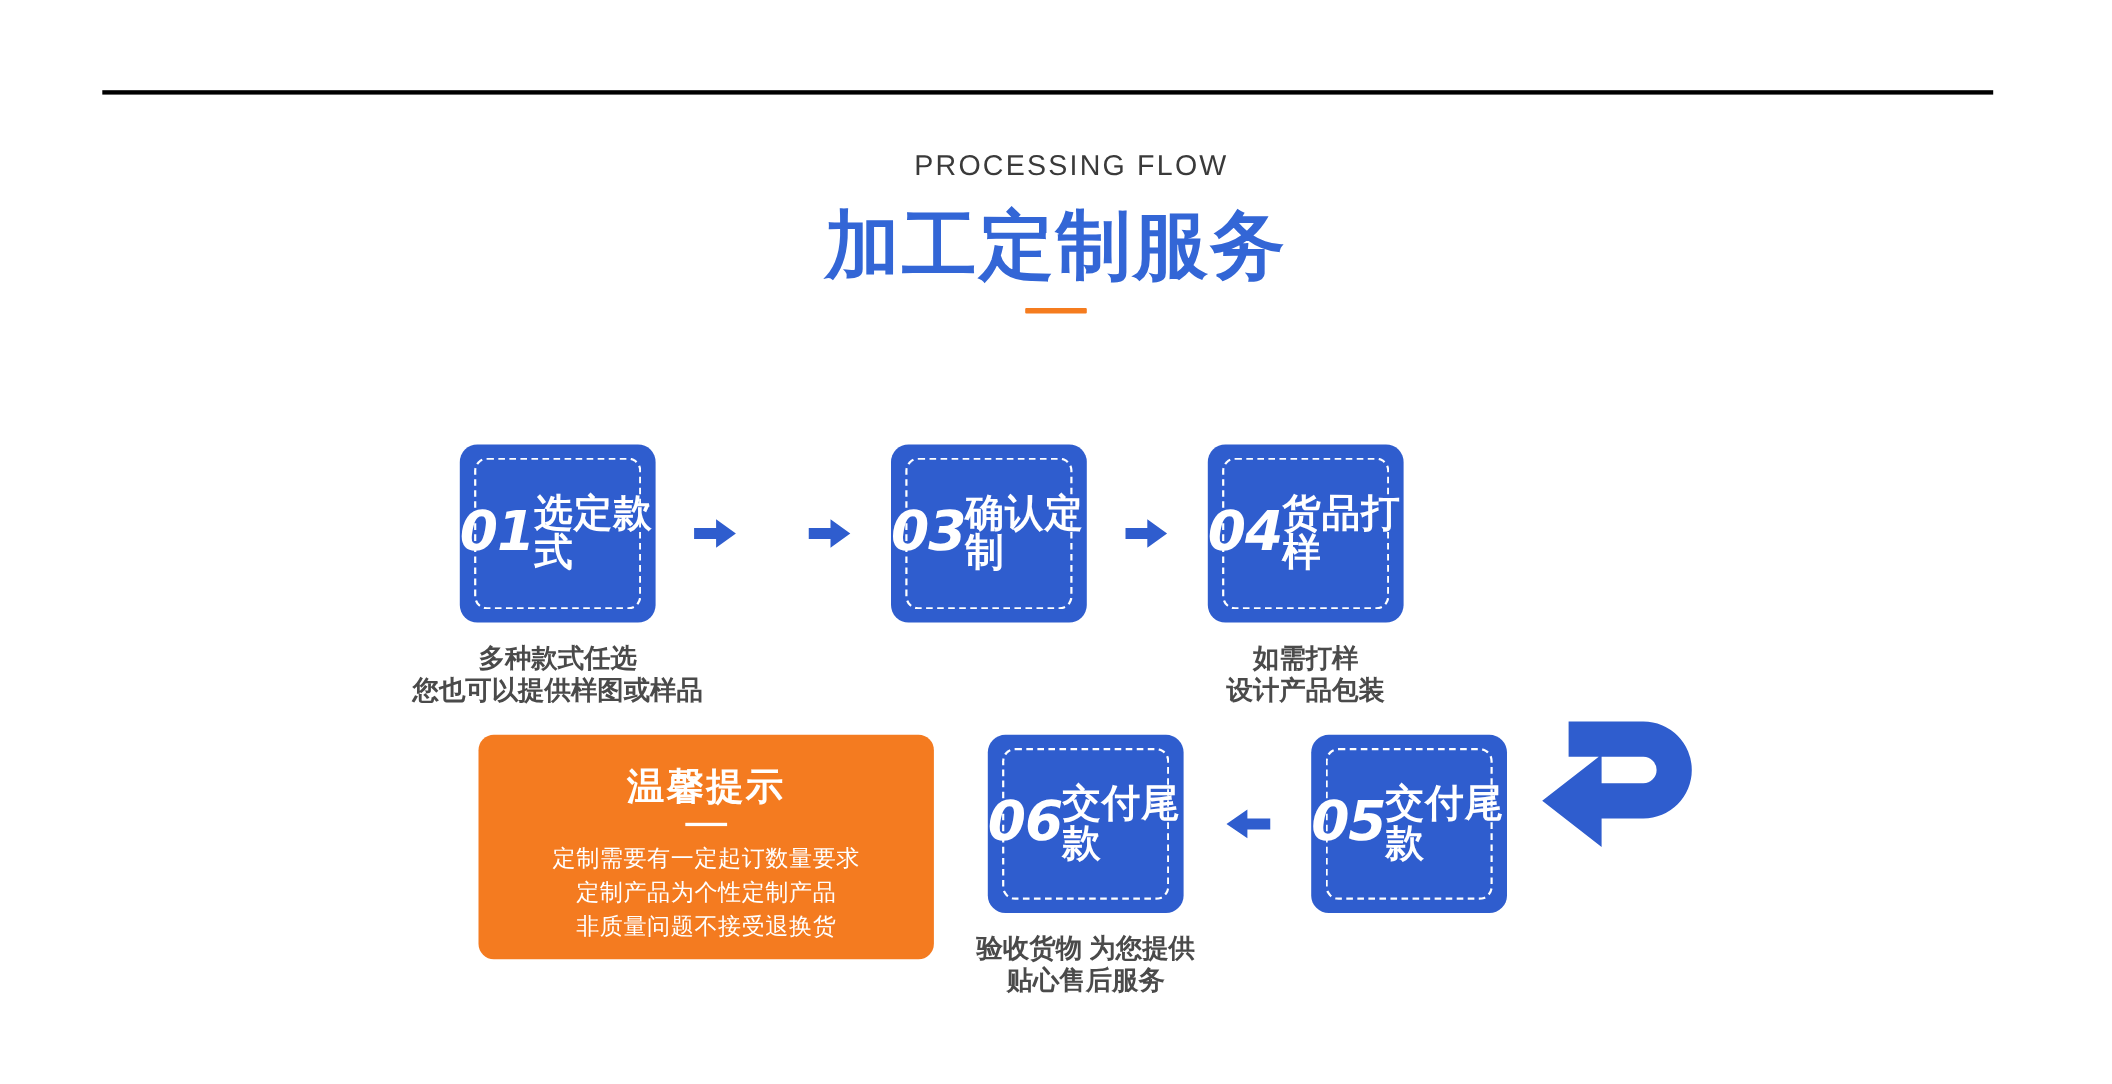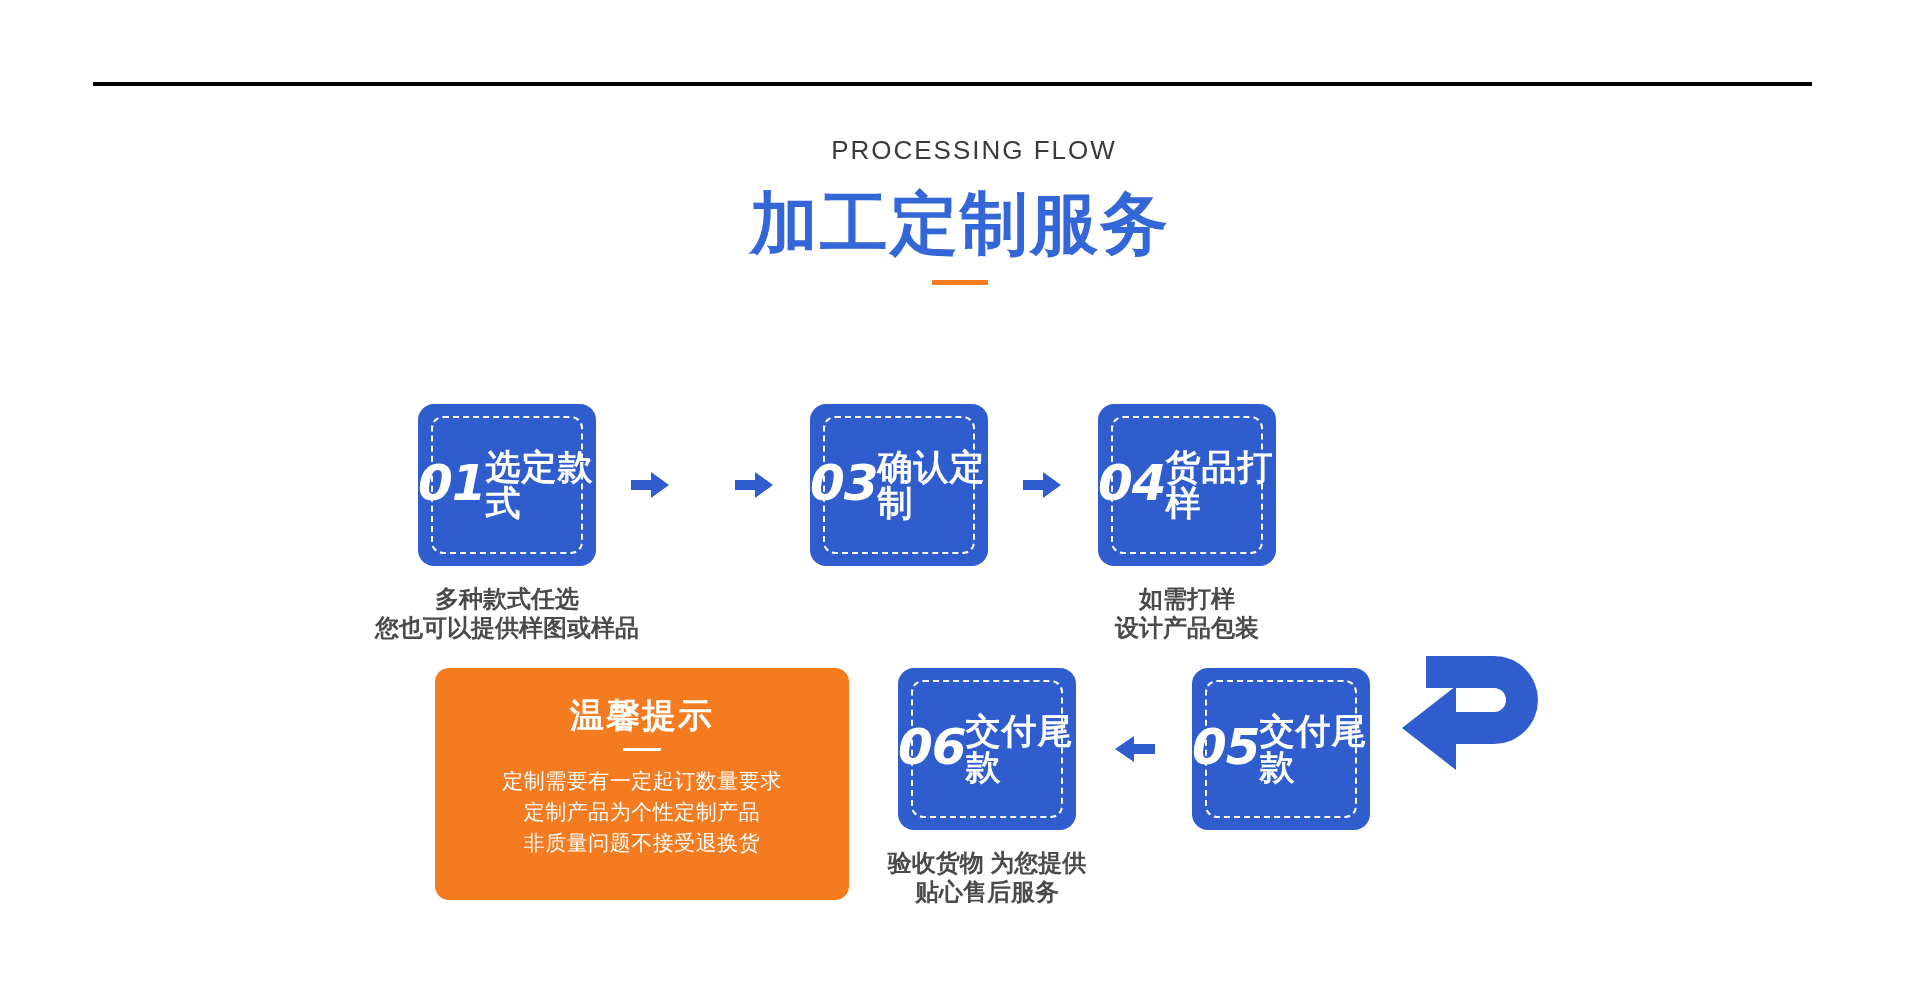--- a/index.html
+++ b/index.html
@@ -152,21 +152,21 @@
     display: flex;
     align-items: center;
     justify-content: center;
   }
   .arrow-gap.bottom-gap { width: 110px; height: 162px; }
   .arrow-svg { display: block; }
 
   
   .tip-card {
     width: 414px;
-    height: 232px;
+    height: 204px;
     background: #f47b20;
     border-radius: 14px;
     display: flex;
     flex-direction: column;
     align-items: center;
     justify-content: flex-start;
     box-sizing: border-box;
     padding-top: 26px;
     margin-right: 46px;
   }

